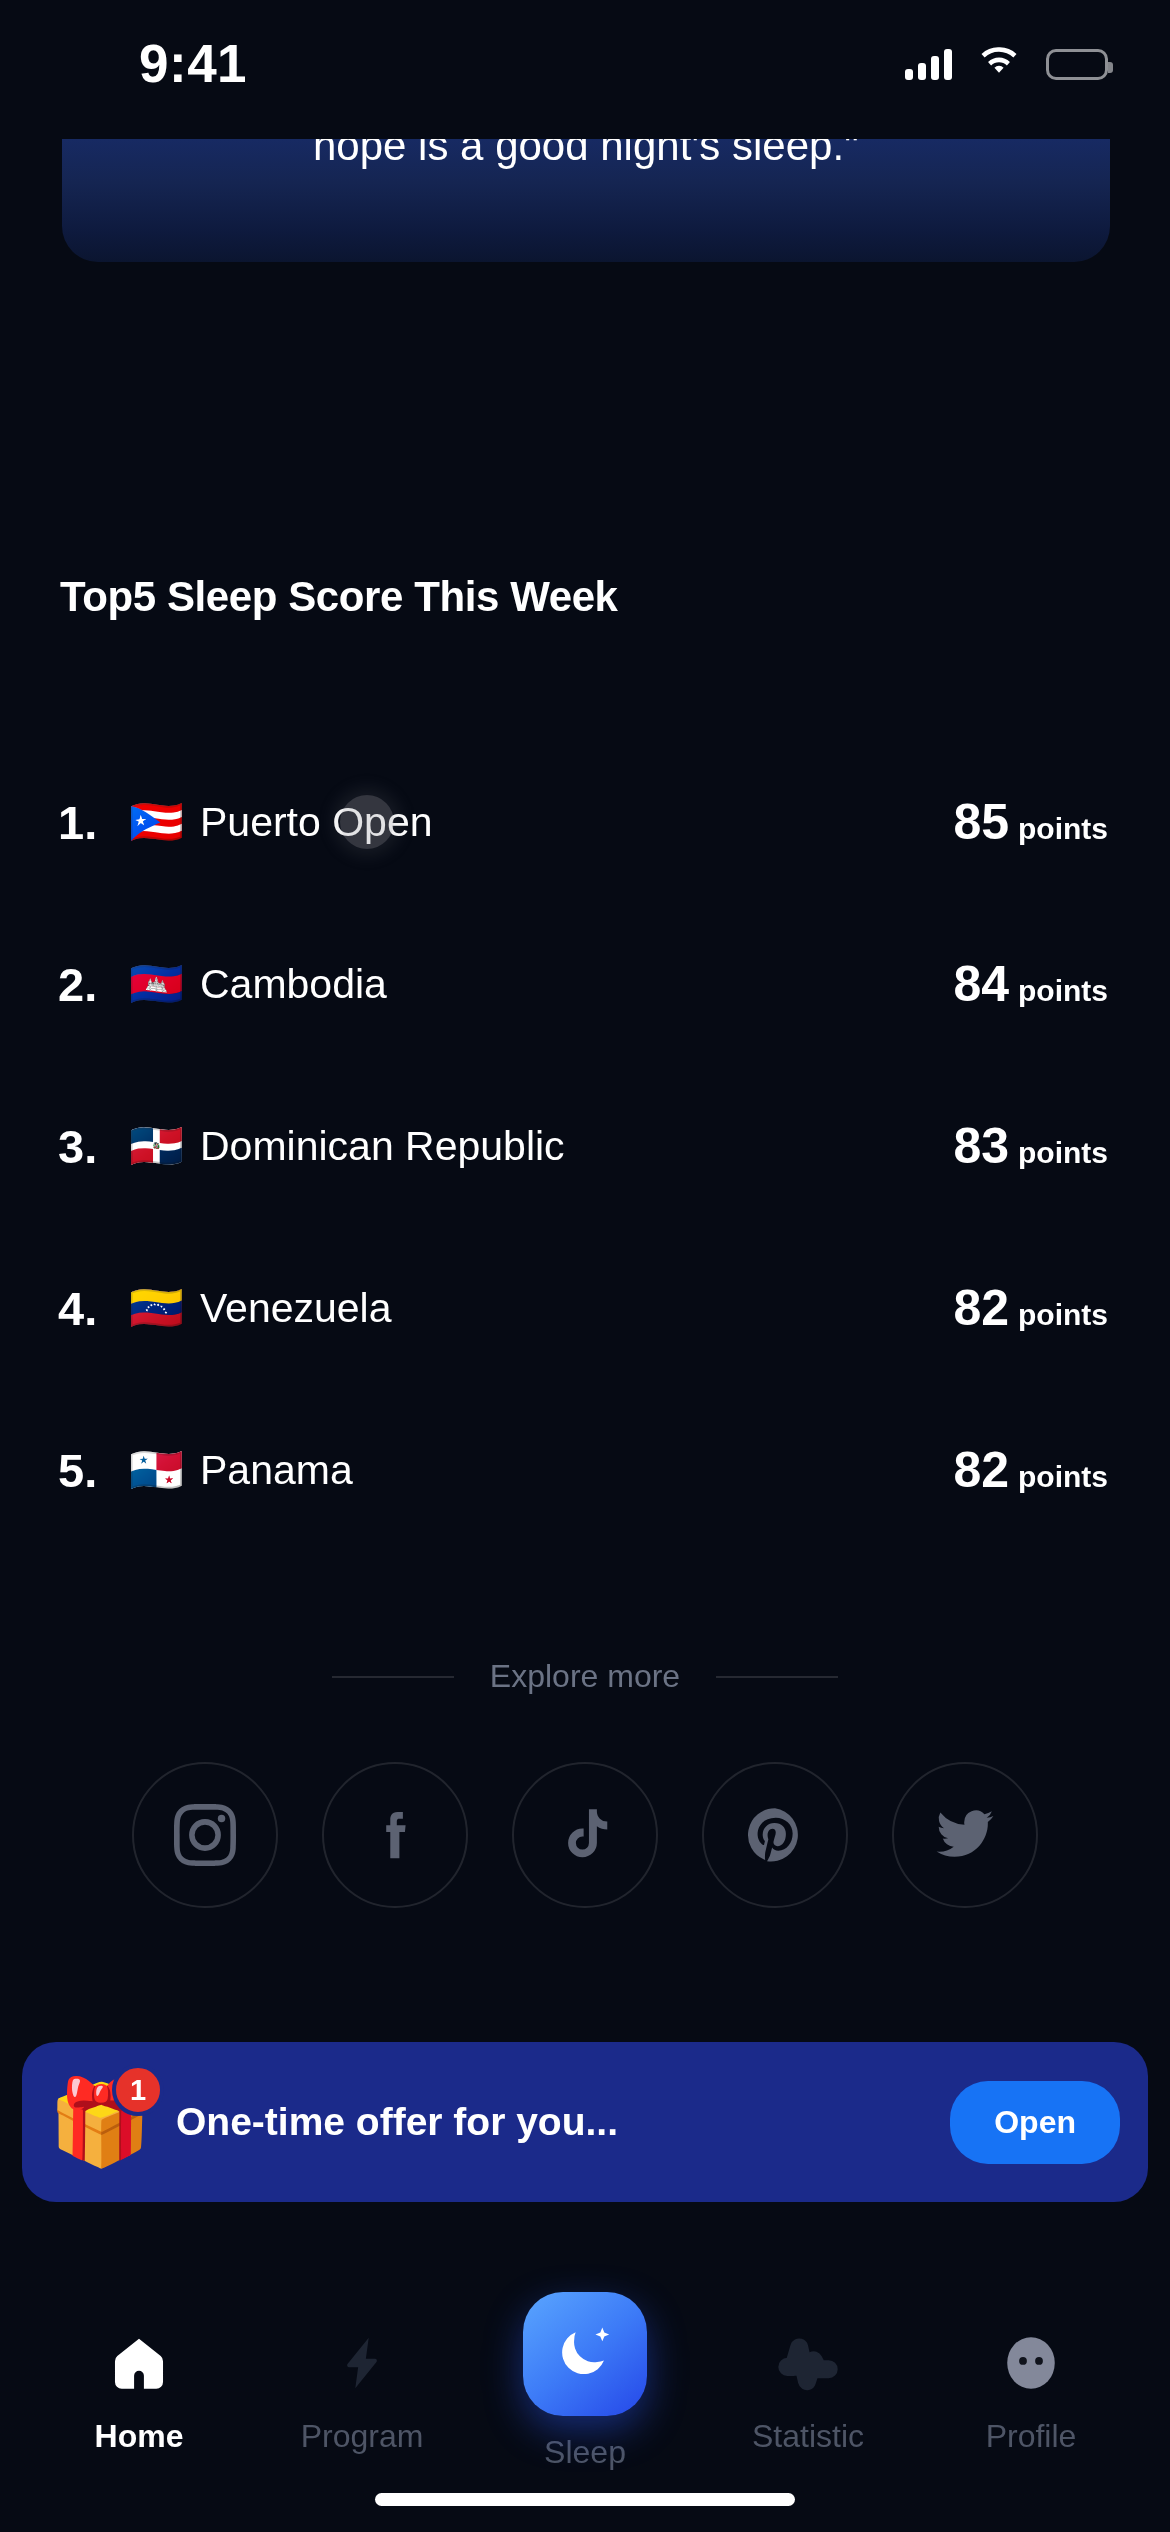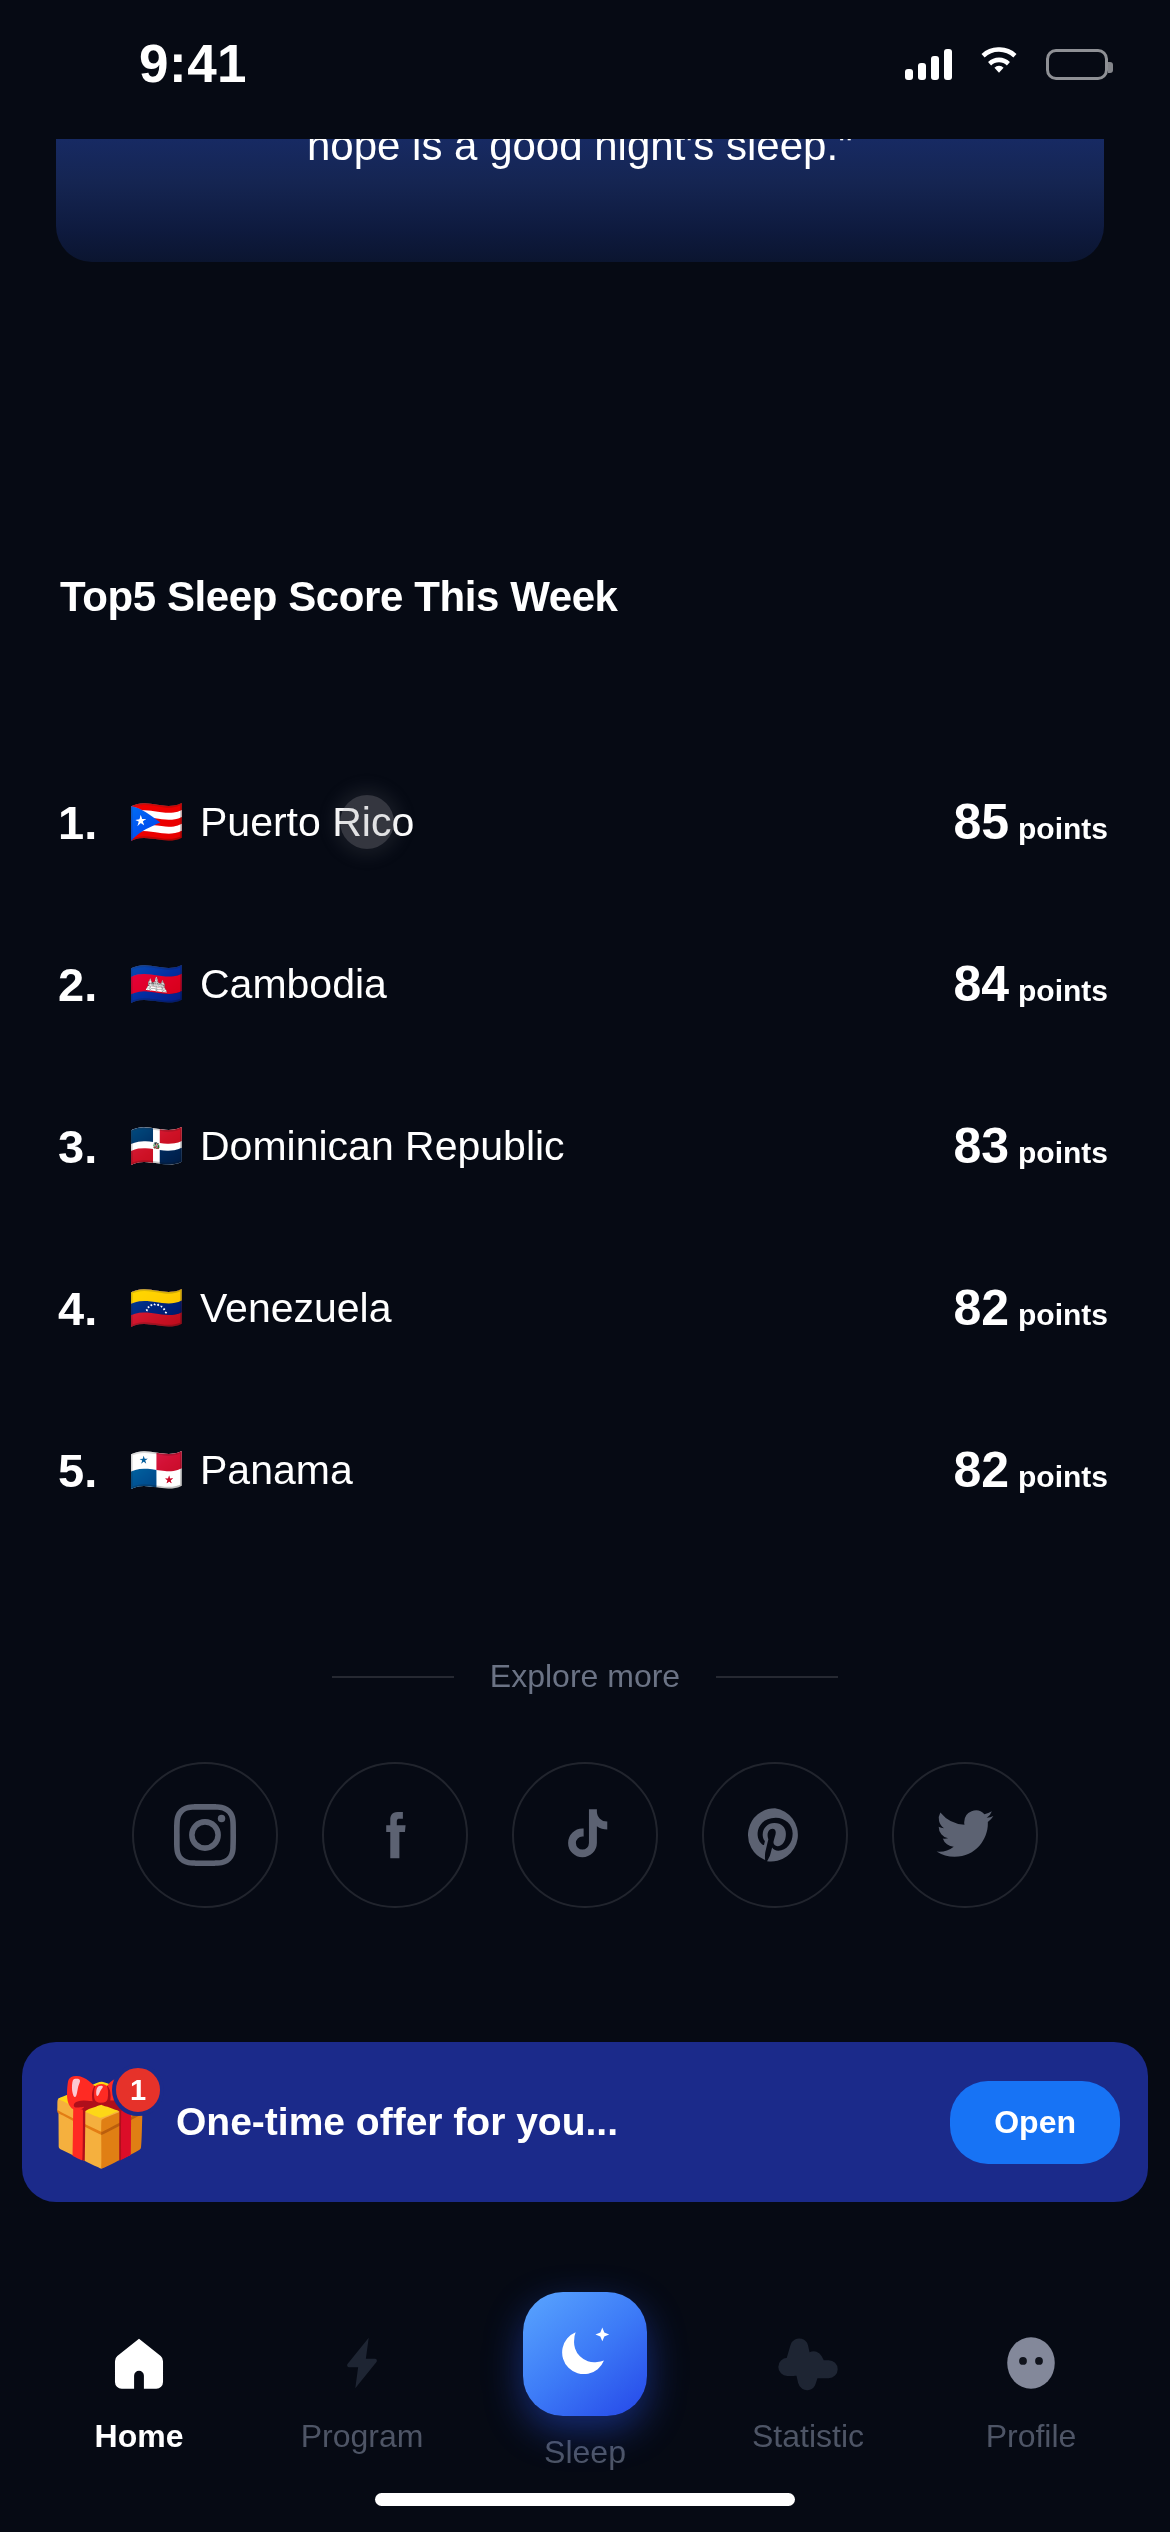--- a/index.html
+++ b/index.html
@@ -44,21 +44,21 @@
   }
   .batt .fill { width:100%; height:100%; background:#fff; border-radius:5px; }
   .batt::after{
     content:""; position:absolute; right:-8px; top:10px;
     width:5px; height:11px; border-radius:0 3px 3px 0;
     background:rgba(255,255,255,.5);
   }
 
   
   #quote-card {
-    position:absolute; left:56px; top:139px;
+    position:absolute; left:62px; top:139px;
     width:1048px; height:123px;
     border-radius:0 0 36px 36px;
     background:linear-gradient(180deg,#172a63 0%,#152552 35%,#0e1a3e 75%,#0b1530 100%);
     overflow:hidden;
   }
   #quote-text {
     position:absolute; left:0; right:0; top:-22px;
     text-align:center; color:#ffffff;
     font-size:42px; font-weight:500; line-height:1.38;
     padding:0 48px; white-space:nowrap;
@@ -227,21 +227,21 @@
     <div id="quote-text">hope is a good night's sleep."</div>
   </div>
 
   <h2 id="section-title">Top5 Sleep Score This Week</h2>
 
   <div id="leaderboard">
 
     <div class="rank-row">
       <span class="rank-num">1.</span>
       <span class="rank-flag">🇵🇷</span>
-      <span class="rank-name">Puerto Rico</span>
+      <span class="rank-name">Puerto Open</span>
       <span class="rank-score">
         <span class="val">85</span>
         <span class="unit">points</span>
       </span>
     </div>
 
     <div class="rank-row">
       <span class="rank-num">2.</span>
       <span class="rank-flag">🇰🇭</span>
       <span class="rank-name">Cambodia</span>

